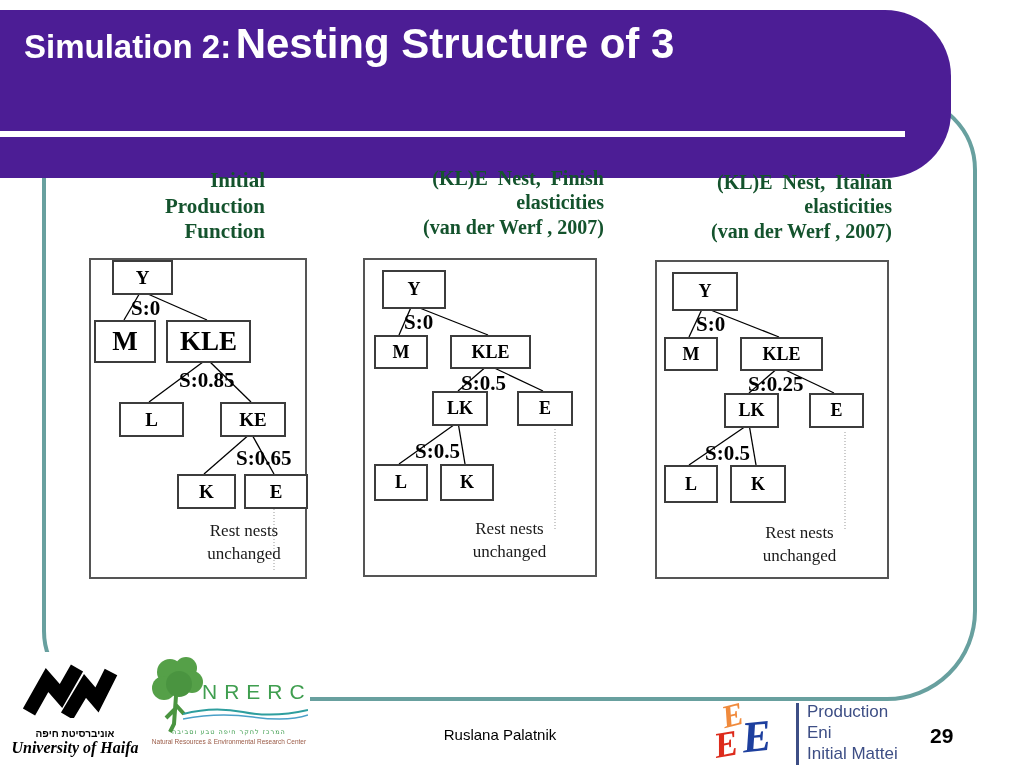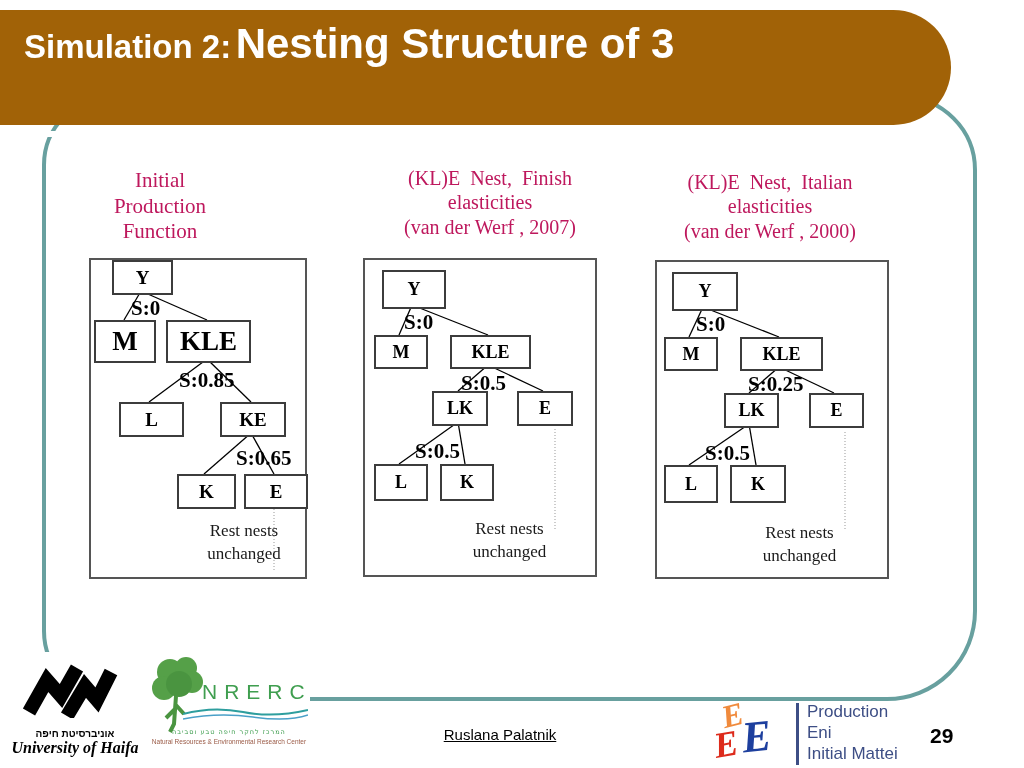--- a/index.html
+++ b/index.html
@@ -4,50 +4,50 @@
 <style>
   html,body{margin:0;padding:0;background:#fff;}
   #slide{position:relative;width:1024px;height:768px;background:#fff;overflow:hidden;
          font-family:"Liberation Sans",sans-serif;}
 
   
   #frame{position:absolute;left:42px;top:95px;width:927px;height:598px;
          border:4px solid #68a09f;border-radius:70px 75px 90px 70px;z-index:1;}
 
   
-  #title-banner{position:absolute;left:0;top:10px;width:951px;height:115px;
-                background:#a16207;border-radius:0 66px 66px 0;z-index:2;}
+  #title-banner{position:absolute;left:0;top:10px;width:951px;height:168px;
+                background:#4c1d95;border-radius:0 66px 66px 0;z-index:2;}
   #title-text{position:absolute;left:24px;top:6px;width:900px;color:#fff;font-weight:bold;line-height:56px;}
   .t-small{font-size:33px;}
   .t-big{font-size:42px;}
   #title-underline{position:absolute;left:0;top:121px;width:905px;height:6px;background:#fff;}
 
   
-  .panel-heading{position:absolute;z-index:3;font-family:"Liberation Serif",serif;font-weight:normal;
-                 text-align:center;white-space:pre-wrap;line-height:1.22;color:#be185d;}
+  .panel-heading{position:absolute;z-index:3;font-family:"Liberation Serif",serif;font-weight:bold;
+                 text-align:right;white-space:pre-wrap;line-height:1.22;color:#14532d;}
   .panel{position:absolute;border:2px solid #555;background:#fff;z-index:2;
          font-family:"Liberation Serif",serif;}
   .panel svg{position:absolute;left:0;top:0;z-index:1;}
   .node{position:absolute;border:2px solid #3c3c3c;background:#fff;display:flex;
         align-items:center;justify-content:center;font-weight:bold;z-index:2;color:#000;}
   .slabel{position:absolute;font-weight:bold;z-index:3;font-size:21px;color:#000;}
   .note{position:absolute;font-size:17px;text-align:center;white-space:pre-wrap;z-index:3;
         line-height:1.35;color:#1a1a1a;}
 
   
   .logo-box{position:absolute;background:#fff;z-index:4;}
   #haifa-logo{left:2px;top:652px;width:146px;height:116px;text-align:center;}
   #haifa-hebrew{font-family:Liberation Sans, sans-serif;font-weight:bold;font-size:10px;margin-top:6px;}
   #haifa-english{font-family:"Liberation Serif",serif;font-style:italic;font-weight:bold;font-size:16px;}
   #nrerc-logo{left:148px;top:652px;width:162px;height:102px;}
   #nrerc-acronym{position:absolute;left:54px;top:28px;font-size:21px;letter-spacing:7px;color:#3f9e4f;}
   #nrerc-hebrew{position:absolute;left:2px;top:76px;width:158px;font-family:"DejaVu Sans",sans-serif;
                 font-size:6.5px;color:#3f9e4f;text-align:center;letter-spacing:1px;}
   #nrerc-english{position:absolute;left:2px;top:86px;width:158px;font-size:6.5px;color:#9a5a46;text-align:center;}
-  #footer-author{position:absolute;left:420px;top:726px;width:160px;text-align:center;font-size:15px;z-index:4;color:#000;text-decoration:underline;}
+  #footer-author{position:absolute;left:420px;top:726px;width:160px;text-align:center;font-size:15px;z-index:4;color:#000;}
   #feem-logo{position:absolute;left:712px;top:701px;width:210px;height:66px;z-index:4;}
   .feem-e{position:absolute;font-family:"Liberation Serif",serif;font-weight:bold;font-style:italic;}
   #feem-sep{position:absolute;left:84px;top:2px;width:3px;height:62px;background:#3d4e85;}
   #feem-text{position:absolute;left:95px;top:0;color:#3d4e85;font-size:17px;line-height:21px;}
   #page-number{position:absolute;left:930px;top:724px;width:40px;font-weight:bold;font-size:21px;z-index:4;color:#000;}
 </style>
 </head>
 <body>
 
 <div id="slide">
@@ -57,26 +57,26 @@
   <div id="title-banner">
     <div id="title-text">
       <div><span class="t-small">Simulation 2:</span> <span class="t-big">Nesting Structure of 3</span></div>
     </div>
     <div id="title-underline"></div>
   </div>
 
   <div class="panel-heading" style="left:55px;top:168px;width:210px;font-size:21px;">Initial
 Production
 Function</div>
-  <div class="panel-heading" style="left:368px;top:166px;width:244px;font-size:20px;">(KL)E  Nest,  Finish
+  <div class="panel-heading" style="left:360px;top:166px;width:244px;font-size:20px;">(KL)E  Nest,  Finish
 elasticities
 (van der Werf , 2007)</div>
   <div class="panel-heading" style="left:648px;top:170px;width:244px;font-size:20px;">(KL)E  Nest,  Italian
 elasticities
-(van der Werf , 2000)</div>
+(van der Werf , 2007)</div>
 
   <div class="panel" style="left:89px;top:258px;width:214px;height:317px;">
     <svg width="214" height="317">
       <line x1="50" y1="31" x2="33" y2="60" stroke="#000" stroke-width="1.3"></line>
       <line x1="50" y1="31" x2="116" y2="60" stroke="#000" stroke-width="1.3"></line>
       <line x1="116" y1="99" x2="58" y2="142" stroke="#000" stroke-width="1.3"></line>
       <line x1="116" y1="99" x2="160" y2="142" stroke="#000" stroke-width="1.3"></line>
       <line x1="160" y1="173" x2="113" y2="214" stroke="#000" stroke-width="1.3"></line>
       <line x1="160" y1="173" x2="183" y2="214" stroke="#000" stroke-width="1.3"></line>
       <line x1="183" y1="246" x2="183" y2="312" stroke="#999" stroke-width="1" stroke-dasharray="1 2"></line>

